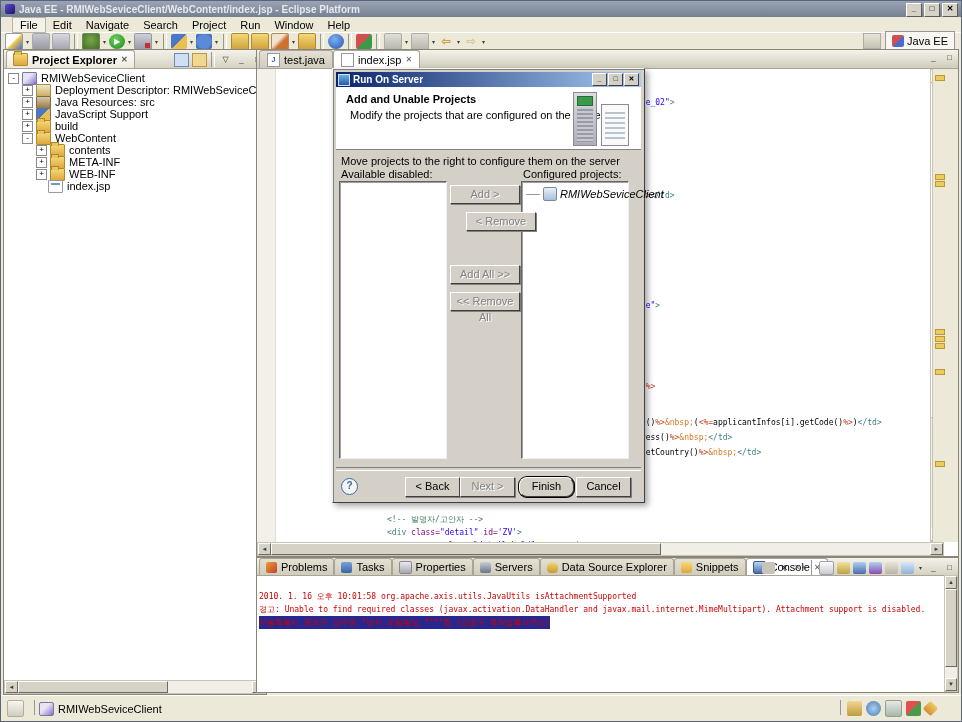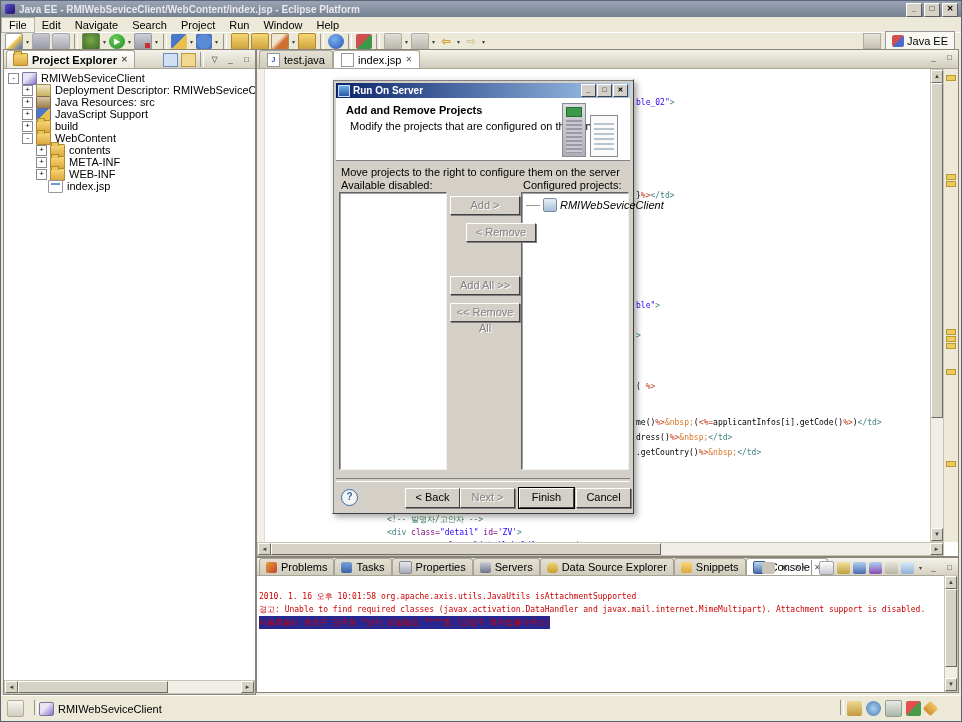--- a/index.html
+++ b/index.html
@@ -1,19 +1,19 @@
 <!DOCTYPE html>
 <html><head>
 <meta charset="utf-8">
 <style>
   html,body{margin:0;padding:0;background:#c8ccd8;}
   #win{position:relative;width:962px;height:722px;background:#ece9d8;
        font-family:"Liberation Sans",sans-serif;font-size:11px;color:#000;
        border:1px solid #5a6578;box-sizing:border-box;overflow:hidden;}
-  .abs{position:absolute;}
+  .abs{position:absolute;padding-left:11px;}
   
   .titlebar{left:0;top:0;right:0;height:16px;background:linear-gradient(to bottom,#9aa4b6,#75808f);
             color:#e8e8ee;display:flex;align-items:center;padding:0 4px;font-size:10px;font-weight:bold;}
   .appicon{width:10px;height:10px;background:linear-gradient(135deg,#5a4fd0,#20106a);border-radius:2px;margin-right:4px;}
   .wbtns{position:absolute;right:3px;top:2px;display:flex;gap:2px;}
   .wbtn{width:14px;height:12px;background:#d6d2c6;border:1px solid;border-color:#fff #5a5a5a #5a5a5a #fff;
         font-size:8px;line-height:10px;text-align:center;color:#000;font-weight:bold;}
   .menubar{left:0;top:16px;right:0;height:15px;border-bottom:1px solid #fff;display:flex;align-items:center;}
   .menuitem{padding:1px 7px;}
   .menuitem.first{border:1px solid #b8b4a4;background:#f4f2e8;}
@@ -86,21 +86,21 @@
   .marker{position:absolute;width:8px;height:4px;background:#eec95e;border:1px solid #b89a30;left:2px;}
   
   .ctab{display:flex;align-items:center;gap:4px;height:16px;padding:0 6px;border:1px solid #a8a498;border-bottom:none;
         border-radius:3px 3px 0 0;background:linear-gradient(#e4e1d4,#cfccbc);}
   .ctab.active{background:#fff;}
   .cicon{width:11px;height:11px;border-radius:2px;flex:none;}
   .cline{position:absolute;font:8px/13px "DejaVu Sans Mono","Liberation Mono",monospace;white-space:pre;color:#cc0000;}
   .sel{background:#27278f;}
   .cti{width:13px;height:12px;border-radius:2px;}
   
-  #dlg{left:331px;top:78px;width:300px;height:433px;background:#d4d0c8;
+  #dlg{left:331px;top:67px;width:300px;height:433px;background:#d4d0c8;
        border:1px solid;border-color:#f4f2ee #404040 #404040 #f4f2ee;
        box-shadow:1px 0 0 #808080 inset,0 1px 0 #808080 inset,3px 3px 6px rgba(0,0,0,.35);}
   .dtitle{position:absolute;left:3px;top:3px;right:3px;height:15px;
           background:linear-gradient(90deg,#0a246a,#a6caf0);color:#fff;display:flex;align-items:center;
           padding:0 2px;font-weight:bold;font-size:10px;}
   .dticon{width:10px;height:10px;background:linear-gradient(#6ab0e8,#2a5aa8);border:1px solid #d0e0f0;margin-right:3px;}
   .dbtns{position:absolute;right:2px;top:1px;display:flex;gap:1px;}
   .dbtn{width:13px;height:11px;background:#d4d0c8;border:1px solid;border-color:#fff #404040 #404040 #fff;
         font-size:7px;line-height:9px;text-align:center;color:#000;font-weight:bold;}
   .banner{position:absolute;left:3px;top:18px;right:3px;height:62px;background:#fff;border-bottom:1px solid #848284;}
@@ -115,21 +115,21 @@
   .dlabel{position:absolute;font-size:11px;}
   .dlist{position:absolute;background:#fff;border:1px solid;border-color:#646464 #f0f0f0 #f0f0f0 #646464;
          box-shadow:1px 1px 0 #a0a0a0 inset;}
   .dmbtn{position:absolute;left:117px;width:68px;height:17px;background:#d4d0c8;
          border:1px solid;border-color:#fff #404040 #404040 #fff;box-shadow:1px 1px 0 #808080;
          color:#848284;text-shadow:1px 1px 0 #fff;text-align:center;line-height:16px;font-size:11px;}
   .wzbtn{position:absolute;top:408px;width:53px;height:18px;background:#d4d0c8;border:1px solid;
          border-color:#fff #404040 #404040 #fff;box-shadow:1px 1px 0 #808080;text-align:center;
          line-height:17px;font-size:11px;}
   .wzbtn.disabled{color:#848284;text-shadow:1px 1px 0 #fff;}
-  .wzbtn.default{box-shadow:0 0 0 1px #000,1px 1px 0 #808080;}
+  .wzbtn.default{box-shadow:0 0 0 1px #000,1px 1px 0 #808080;border-radius:8px;}
   .helpbtn{position:absolute;left:8px;top:409px;width:15px;height:15px;border:1px solid #3a6aa8;border-radius:50%;
            color:#3a6aa8;font-weight:bold;text-align:center;line-height:14px;font-size:10px;background:#f4f4f0;}
   .citem{position:absolute;left:4px;top:5px;display:flex;align-items:center;gap:3px;font-style:italic;}
   .cbranch{width:14px;height:1px;background:#9a9a9a;}
   .citemicon{width:12px;height:12px;background:linear-gradient(#e8f0f8,#a8c0d8);border:1px solid #7a8aa0;border-radius:2px;}
   
   .statusbar{left:0;top:694px;right:0;height:26px;background:#ece9d8;border-top:1px solid #fff;}
   .scell{position:absolute;top:3px;height:19px;display:flex;align-items:center;}
   .sico{width:15px;height:15px;border-radius:2px;}
 </style>
@@ -423,21 +423,21 @@
     <div class="dtitle">
       <span class="dticon"></span>
       <span>Run On Server</span>
       <span class="dbtns">
         <span class="dbtn">_</span>
         <span class="dbtn">□</span>
         <span class="dbtn">✕</span>
       </span>
     </div>
     <div class="banner">
-      <div style="position:absolute;left:10px;top:6px;font-weight:bold;">Add and Remove Projects</div>
+      <div style="position:absolute;left:10px;top:6px;font-weight:bold;">Add and Unable Projects</div>
       <div style="position:absolute;left:14px;top:22px;">Modify the projects that are configured on the server</div>
       <div class="server-tower">
         <span class="server-screen"></span>
         <span class="server-lines"></span>
       </div>
       <div class="server-page">
         <span class="page-lines"></span>
       </div>
     </div>
     <div class="dlabel" style="left:8px;top:86px;">Move projects to the right to configure them on the server</div>

